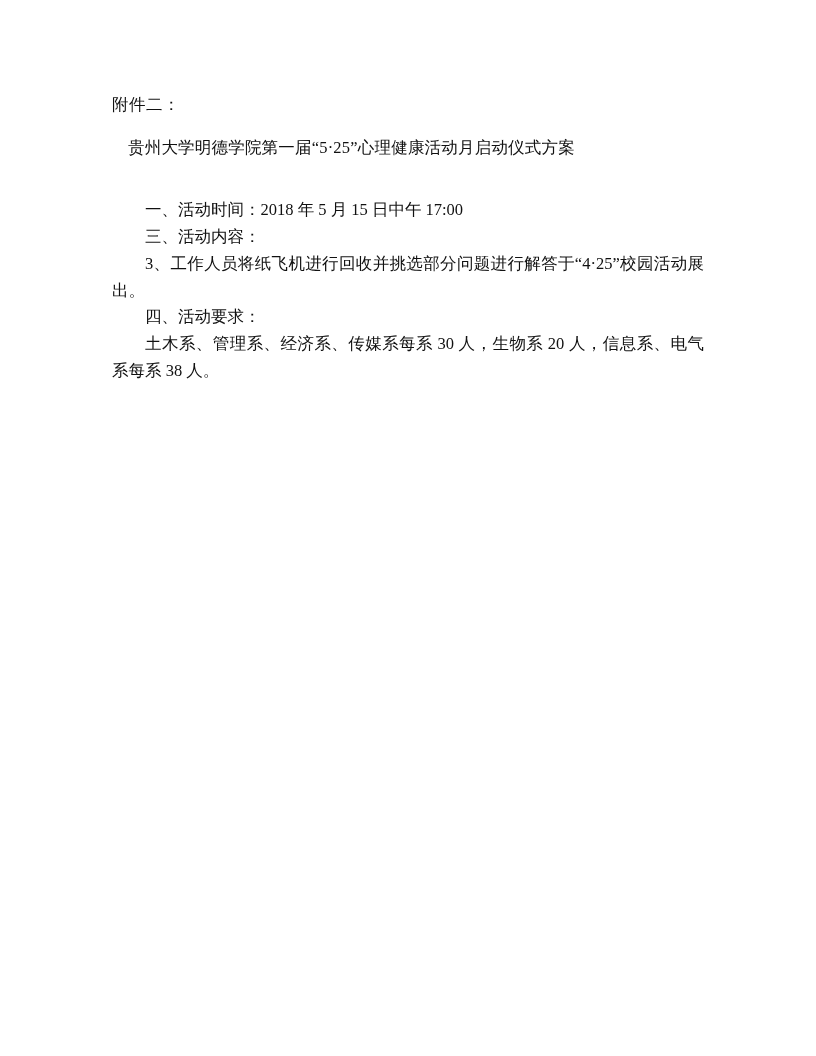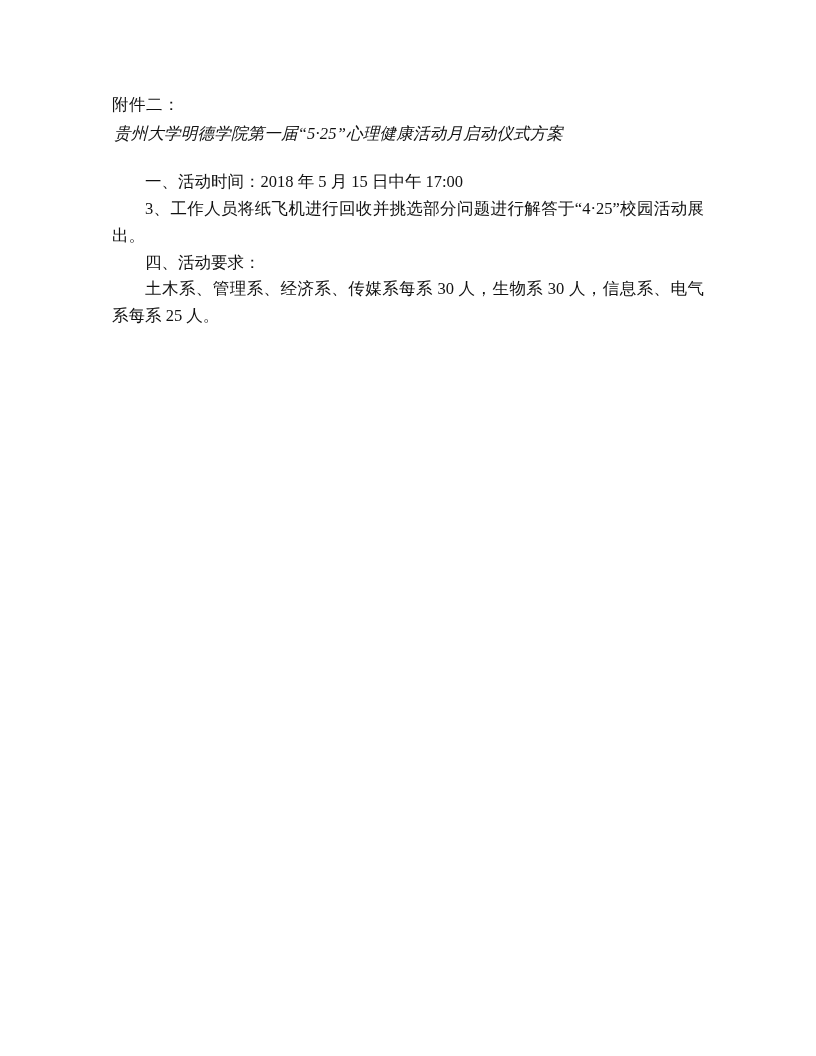--- a/index.html
+++ b/index.html
@@ -28,23 +28,22 @@
   }
   .line-plain {
     white-space: pre-wrap;
     margin: 0;
   }
   .attachment-label {
     margin: 0 0 2px 0;
     letter-spacing: 0.5px;
   }
   .doc-title {
-    margin: 2px;
+    margin: 16px;
     letter-spacing: 0.2px;
-    font-style: italic;
   }
   .gap {
     height: 20px;
   }
   .para {
     margin: 0;
     text-indent: 2em;
     text-align: justify;
     text-justify: inter-ideograph;
     white-space: pre-wrap;
@@ -63,23 +62,24 @@
 
     <p class="line-plain attachment-label">附件二：</p>
 
     <p class="line-plain doc-title">贵州大学明德学院第一届“5·25”心理健康活动月启动仪式方案</p>
 
     <div class="gap"></div>
 
     <p class="para-tight">一、活动时间：2018 年 5 月 15 日中午 17:00</p>
 
 
+    <p class="para-tight">三、活动内容：</p>
 
 
 
     <p class="para">3、工作人员将纸飞机进行回收并挑选部分问题进行解答于“4·25”校园活动展出。</p>
 
     <p class="para-tight">四、活动要求：</p>
 
-    <p class="para">土木系、管理系、经济系、传媒系每系 30 人，生物系 30 人，信息系、电气系每系 25 人。</p>
+    <p class="para">土木系、管理系、经济系、传媒系每系 30 人，生物系 20 人，信息系、电气系每系 38 人。</p>
 
   </div>
 </div>
 
 </body></html>

